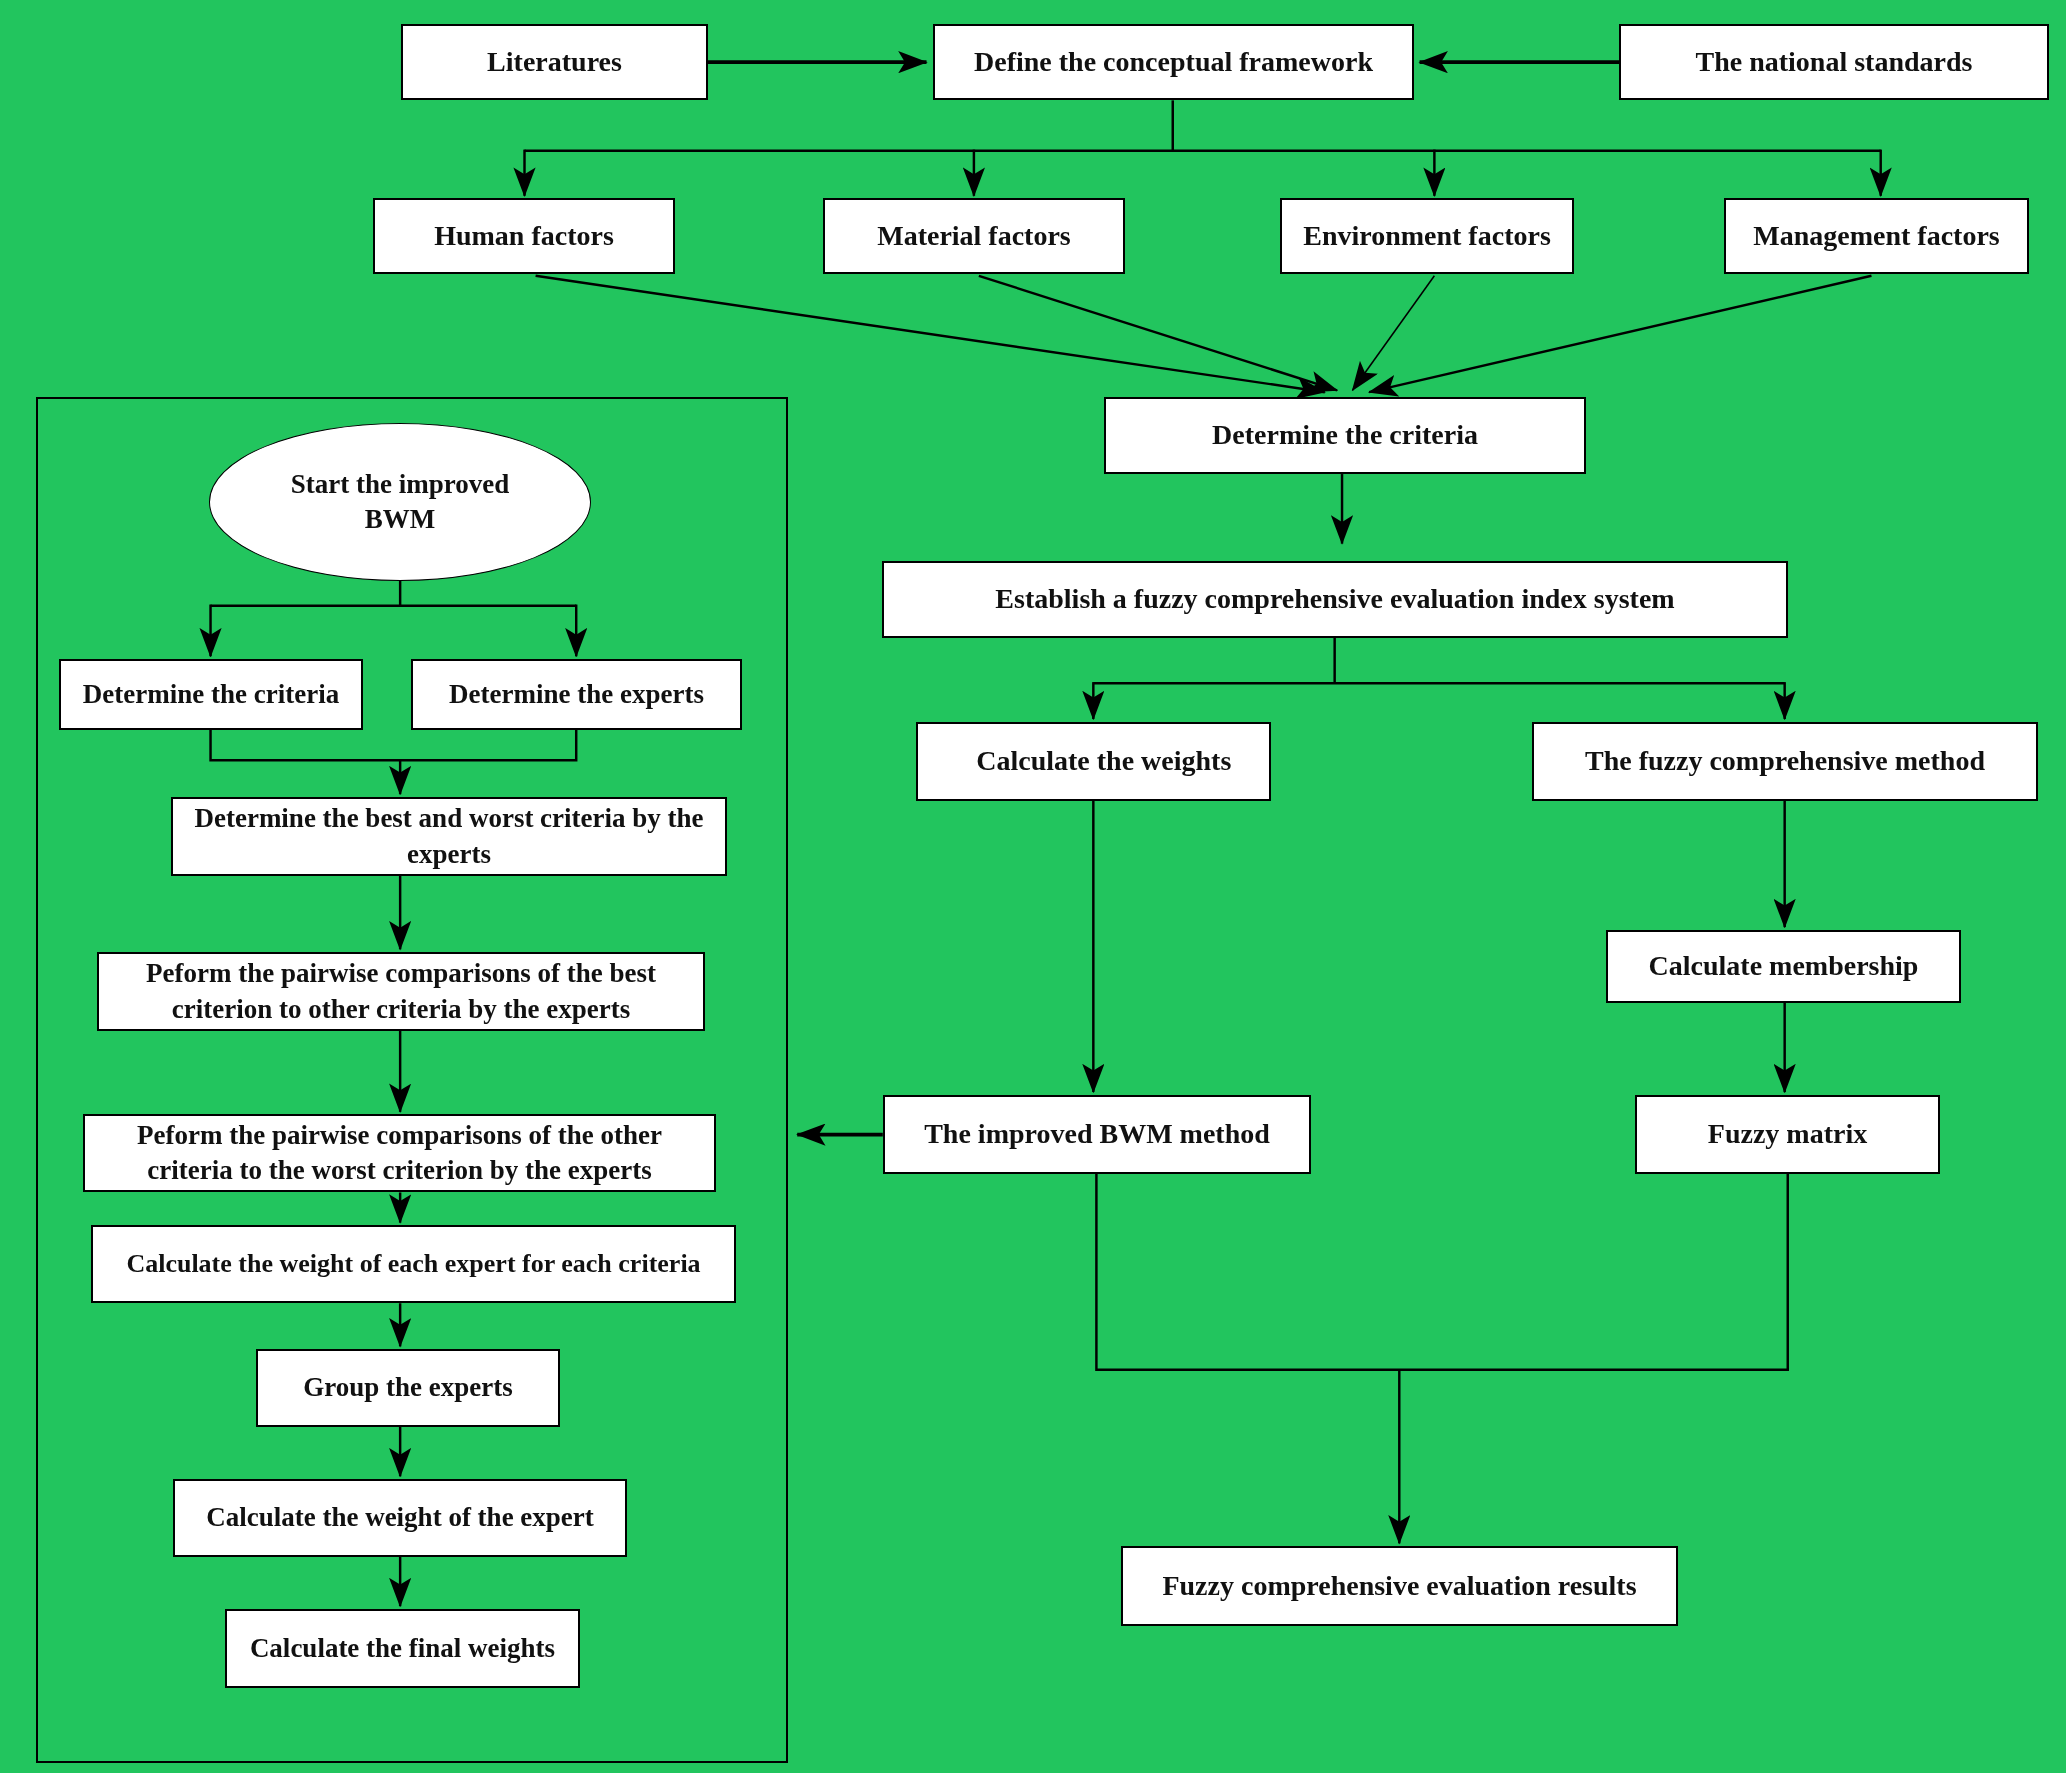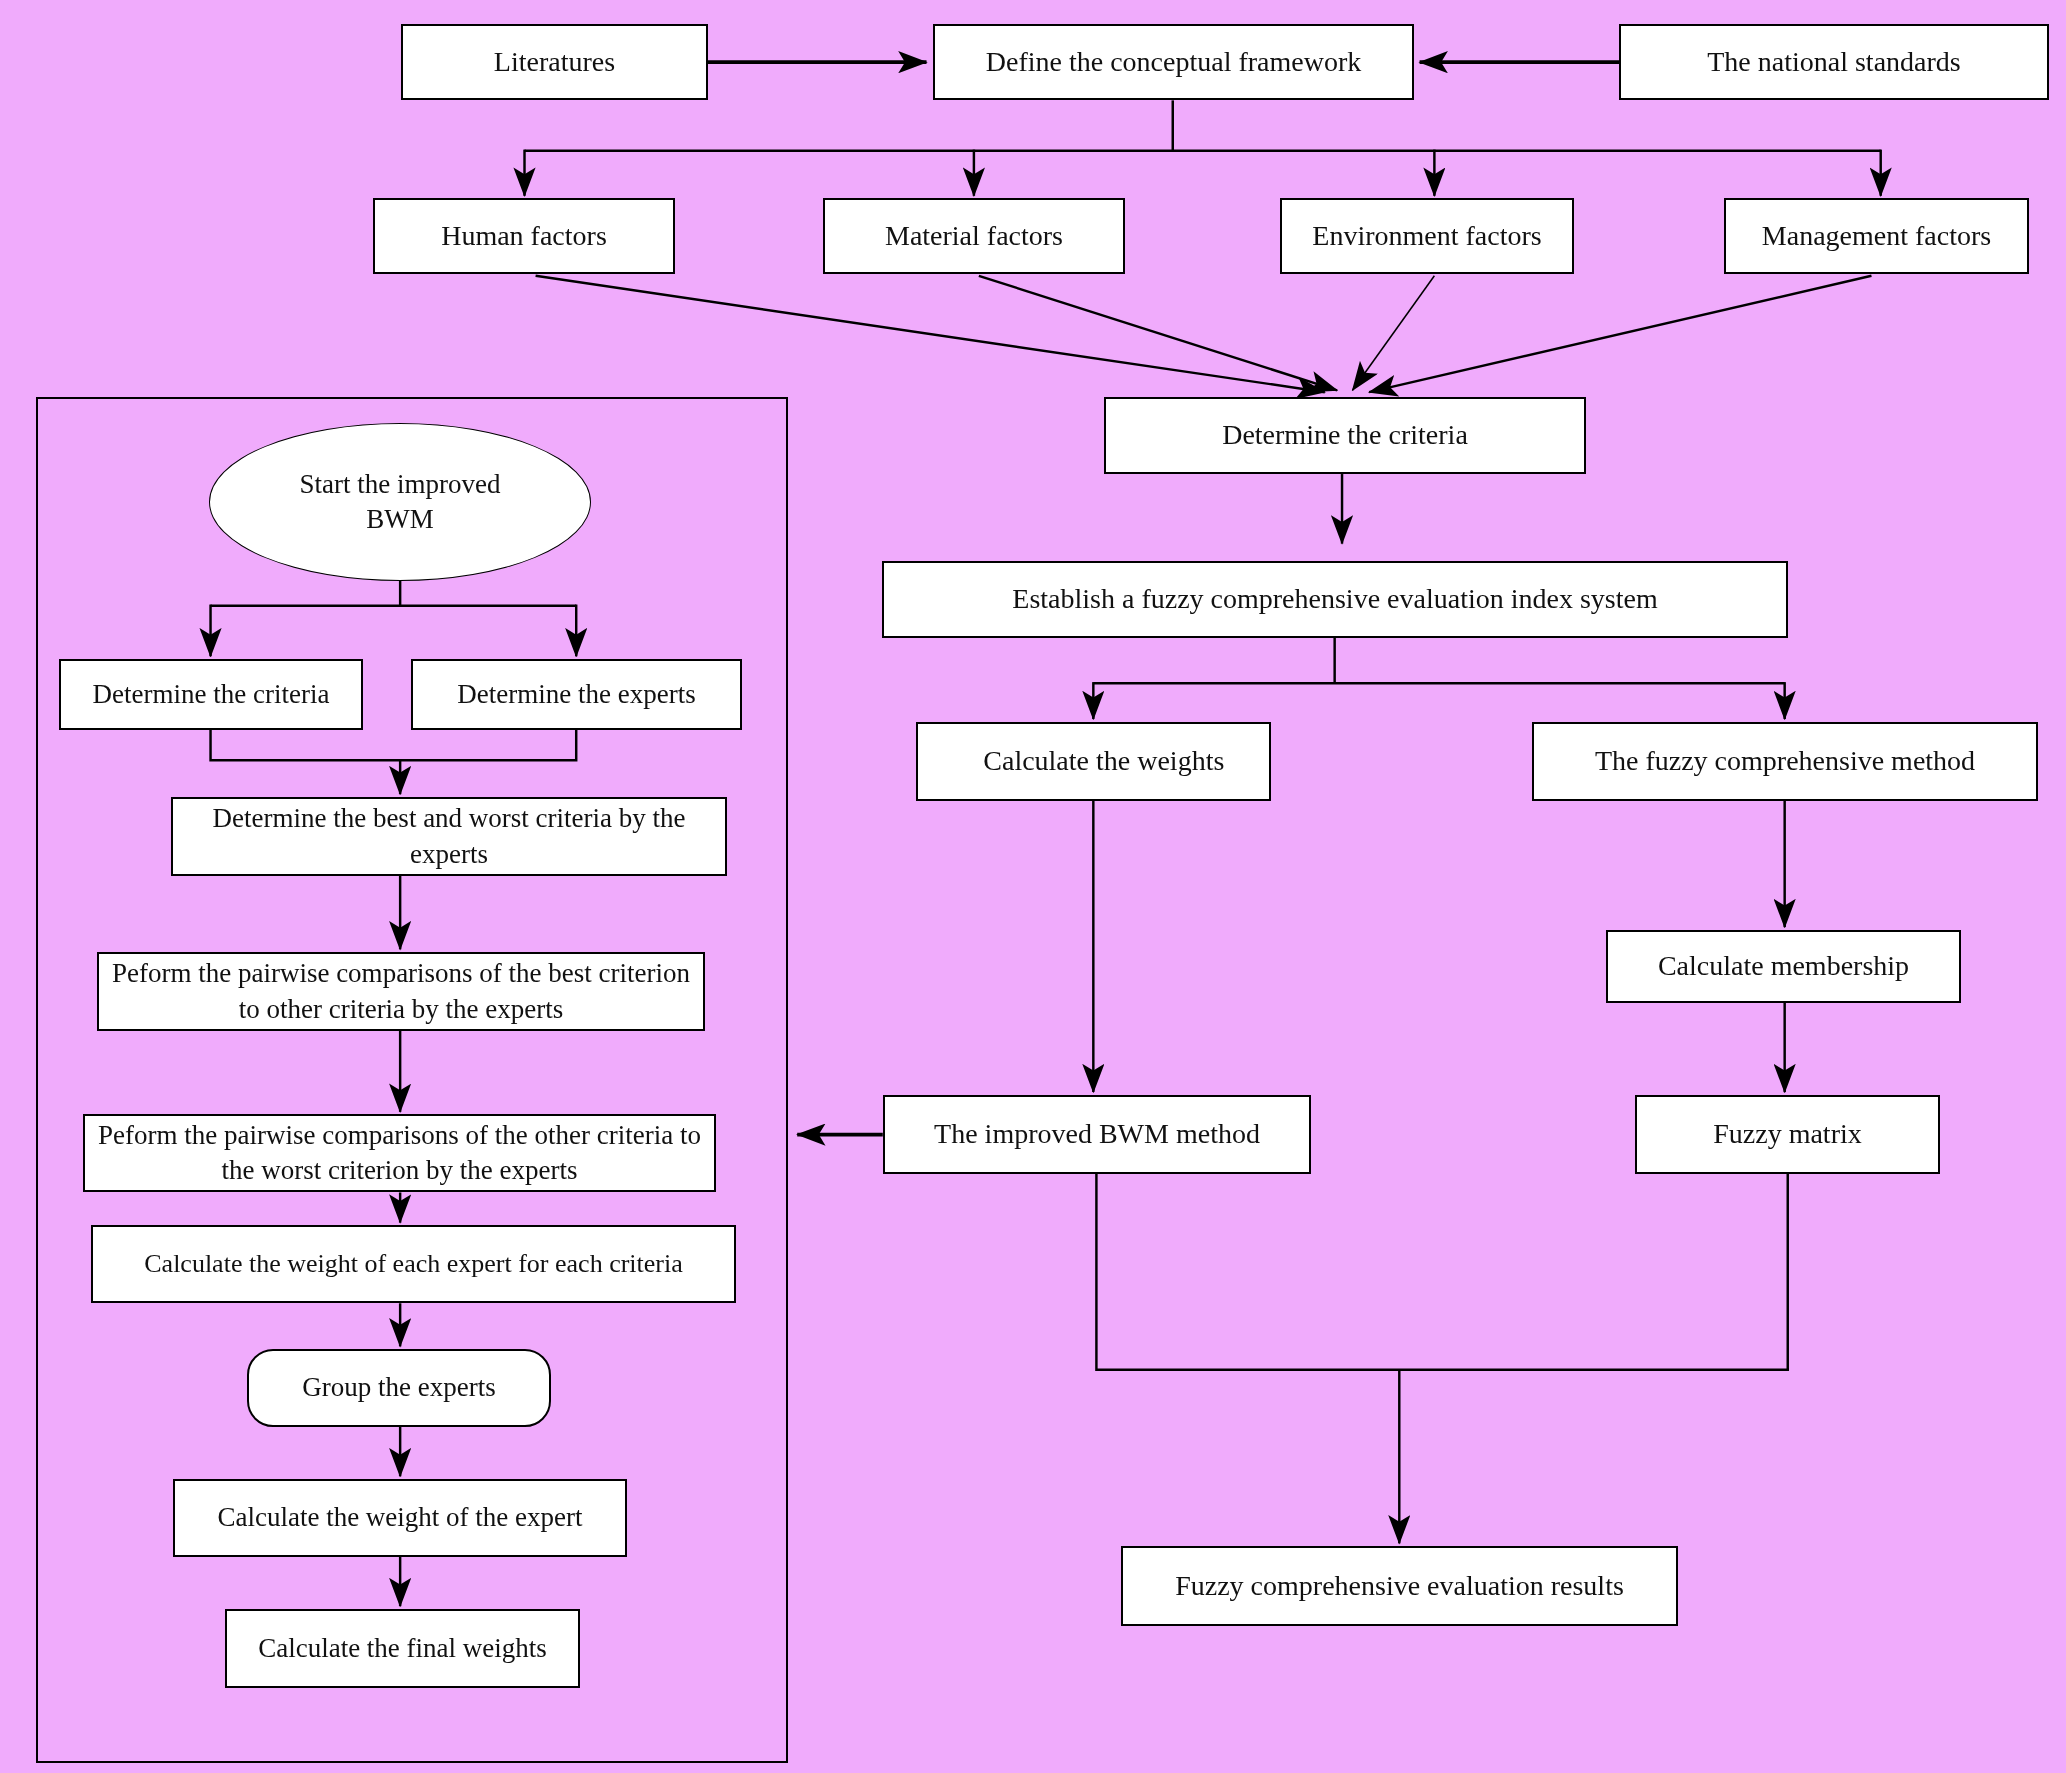--- a/index.html
+++ b/index.html
@@ -1,17 +1,17 @@
 <!DOCTYPE html>
 <html style="font-size:9.9px"><head>
 <meta charset="utf-8">
 <style>
   html,body{margin:0;padding:0;background:#ffffff;}
-  .canvas{position:relative;width:2066px;height:1773px;background:#f0abfc;
-          font-family:"Liberation Serif","DejaVu Serif",serif;color:#111111;overflow:hidden;}
+  .canvas{position:relative;width:2066px;height:1773px;background:#22c55e;
+          font-family:"Liberation Serif","DejaVu Serif",serif;color:#111111;overflow:hidden;font-weight:bold;}
   svg.wires{position:absolute;left:0;top:0;width:2066px;height:1773px;}
   .node{position:absolute;box-sizing:border-box;border:2.5px solid #000;background:#fff;
         display:flex;align-items:center;justify-content:center;text-align:center;
         font-size:28px;line-height:1.3;padding:0 7.4px;}
   .panel-node{font-size:27px;}
   .ellipse{border-radius:50%;border-width:1.8px;}
   .ellipse span{display:block;max-width:265px;}
   
   [data-name="bwm-panel-border"]{position:absolute;box-sizing:border-box;left:36px;top:397px;width:752px;height:1366px;border:2.5px solid #000;background:transparent;}
   [data-name="node-literatures"]{left:401px;top:24px;width:307px;height:76px;}
@@ -29,21 +29,21 @@
   [data-name="node-improved-bwm"]{left:883px;top:1095px;width:428px;height:79px;}
   [data-name="node-fuzzy-matrix"]{left:1635px;top:1095px;width:305px;height:79px;}
   [data-name="node-results"]{left:1121px;top:1546px;width:557px;height:80px;}
   [data-name="bwm-start-ellipse"]{left:209px;top:423px;width:382px;height:158px;}
   [data-name="node-bwm-determine-criteria"]{left:59px;top:659px;width:304px;height:71px;}
   [data-name="node-bwm-determine-experts"]{left:411px;top:659px;width:331px;height:71px;}
   [data-name="node-bwm-best-worst"]{left:123px;top:797px;width:556px;height:79px;margin-left:48px;}
   [data-name="node-bwm-pairwise-best"]{left:97px;top:952px;width:608px;height:79px;}
   [data-name="node-bwm-pairwise-worst"]{left:83px;top:1114px;width:633px;height:78px;}
   [data-name="node-bwm-weight-each"]{left:91px;top:1225px;width:645px;height:78px;font-size:26px;white-space:nowrap;padding:0 2.5px;}
-  [data-name="node-bwm-group"]{left:247px;top:1349px;width:304px;height:78px;border-radius:26px;}
+  [data-name="node-bwm-group"]{left:256px;top:1349px;width:304px;height:78px;}
   [data-name="node-bwm-weight-expert"]{left:173px;top:1479px;width:454px;height:78px;}
   [data-name="node-bwm-final-weights"]{left:225px;top:1609px;width:355px;height:79px;}
 </style>
 </head>
 <body>
 
 <div class="canvas" data-name="flowchart-canvas">
 
   <svg class="wires" data-name="connector-layer" viewBox="0 0 3356 2880" xmlns="http://www.w3.org/2000/svg">
     <defs>

